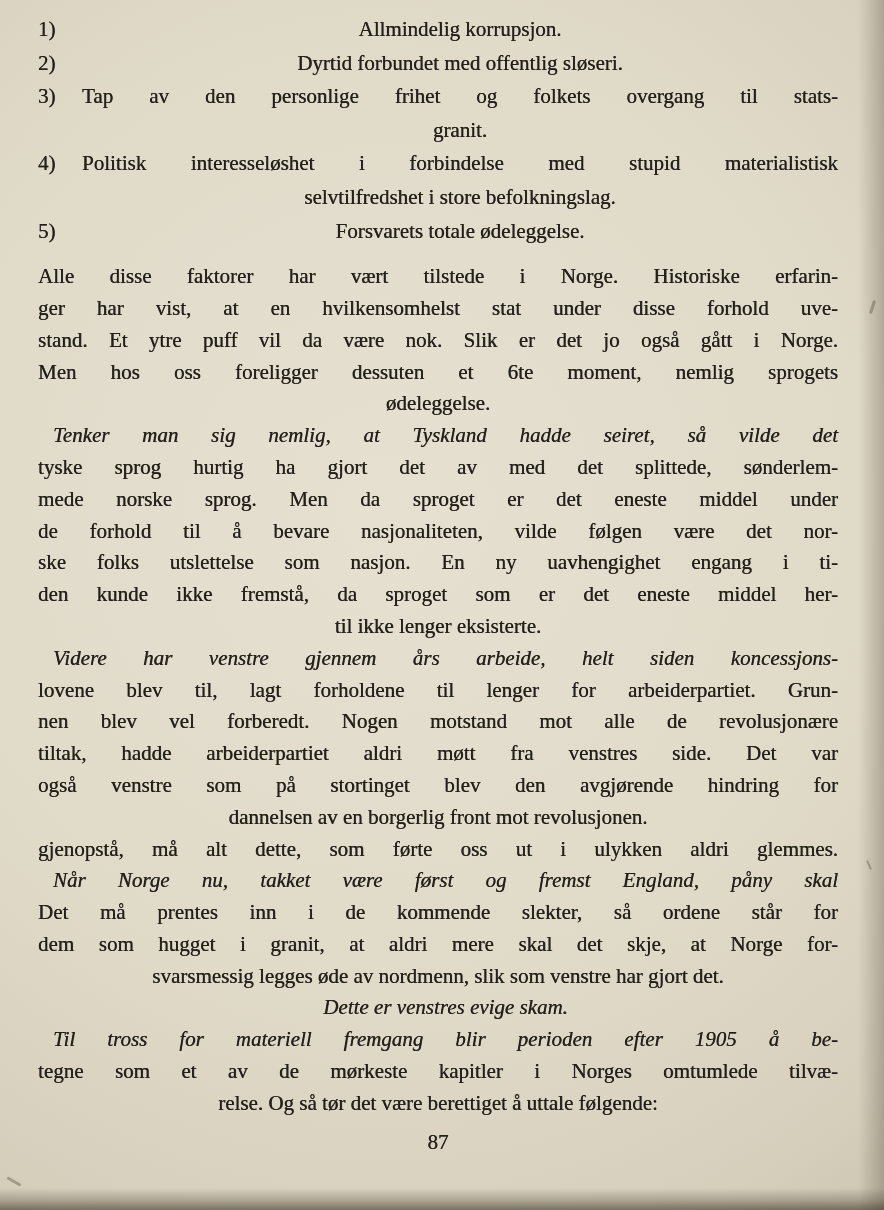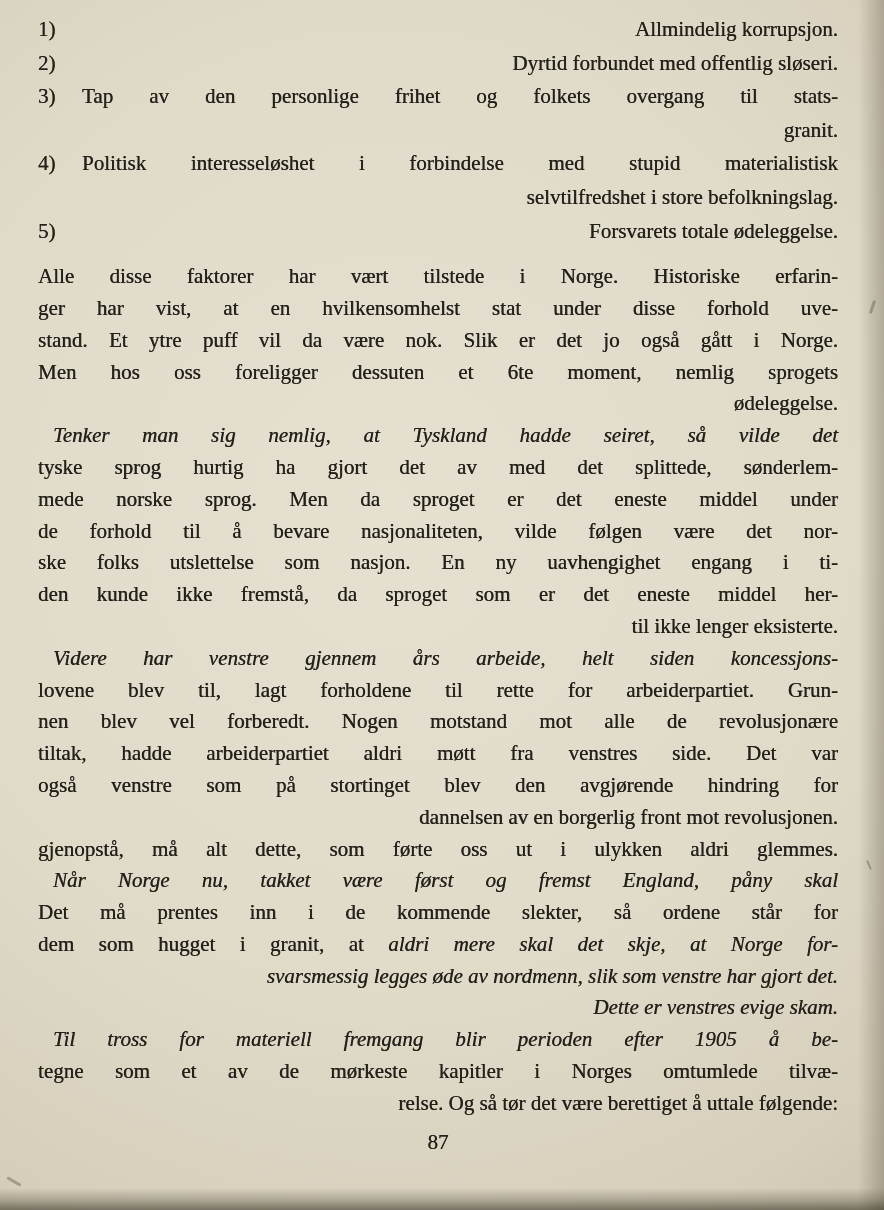--- a/index.html
+++ b/index.html
@@ -27,36 +27,36 @@
     pointer-events: none;
   }
   .content {
     position: absolute; left: 38px; right: 46px; top: 13px;
     color: #23201a;
     font-size: 21px;
     text-shadow: 0.35px 0 0 rgba(35,32,26,0.85);
   }
   .line {
     line-height: 31.8px;
-    text-align: right;
+    text-align: center;
     white-space: normal;
   }
   .line.just {
     text-align: justify;
     text-align-last: justify;
     text-justify: inter-word;
   }
   .list .line { line-height: 33.6px; }
   .list-item { position: relative; padding-left: 44px; }
   .list-item .marker {
     position: absolute; left: 0; top: 0;
     line-height: 33.6px;
   }
   .paragraphs { margin-top: 13px; }
-  .line .it { font-style: italic; }
+  .line .it { }
   .line.first-indent { text-indent: 15px; font-style: italic; }
   .page-number {
     margin-top: 7px;
     text-align: center;
     font-size: 21px;
     line-height: 30px;
     color: #23201a;
   }
   .artifact {
     position: absolute; pointer-events: none;
@@ -111,21 +111,21 @@
           <div class="line just first-indent"><span>Tenker man sig nemlig, at Tyskland hadde seiret, så vilde det</span></div>
           <div class="line just"><span>tyske sprog hurtig ha gjort det av med det splittede, sønderlem-</span></div>
           <div class="line just"><span>mede norske sprog. Men da sproget er det eneste middel under</span></div>
           <div class="line just"><span>de forhold til å bevare nasjonaliteten, vilde følgen være det nor-</span></div>
           <div class="line just"><span>ske folks utslettelse som nasjon. En ny uavhengighet engang i ti-</span></div>
           <div class="line just"><span>den kunde ikke fremstå, da sproget som er det eneste middel her-</span></div>
           <div class="line"><span>til ikke lenger eksisterte.</span></div>
         </div>
         <div class="paragraph">
           <div class="line just first-indent"><span>Videre har venstre gjennem års arbeide, helt siden koncessjons-</span></div>
-          <div class="line just"><span>lovene blev til, lagt forholdene til rette for arbeiderpartiet. Grun-</span></div>
+          <div class="line just"><span>lovene blev til, lagt forholdene til lenger for arbeiderpartiet. Grun-</span></div>
           <div class="line just"><span>nen blev vel forberedt. Nogen motstand mot alle de revolusjonære</span></div>
           <div class="line just"><span>tiltak, hadde arbeiderpartiet aldri møtt fra venstres side. Det var</span></div>
           <div class="line just"><span>også venstre som på stortinget blev den avgjørende hindring for</span></div>
           <div class="line"><span>dannelsen av en borgerlig front mot revolusjonen.</span></div>
         </div>
         <div class="paragraph">
           <div class="line just"><span>gjenopstå, må alt dette, som førte oss ut i ulykken aldri glemmes.</span></div>
           <div class="line just first-indent"><span>Når Norge nu, takket være først og fremst England, påny skal</span></div>
           <div class="line just"><span>Det må prentes inn i de kommende slekter, så ordene står for</span></div>
           <div class="line just"><span>dem som hugget i granit, at </span><span class="it">aldri mere skal det skje, at Norge for-</span></div>

